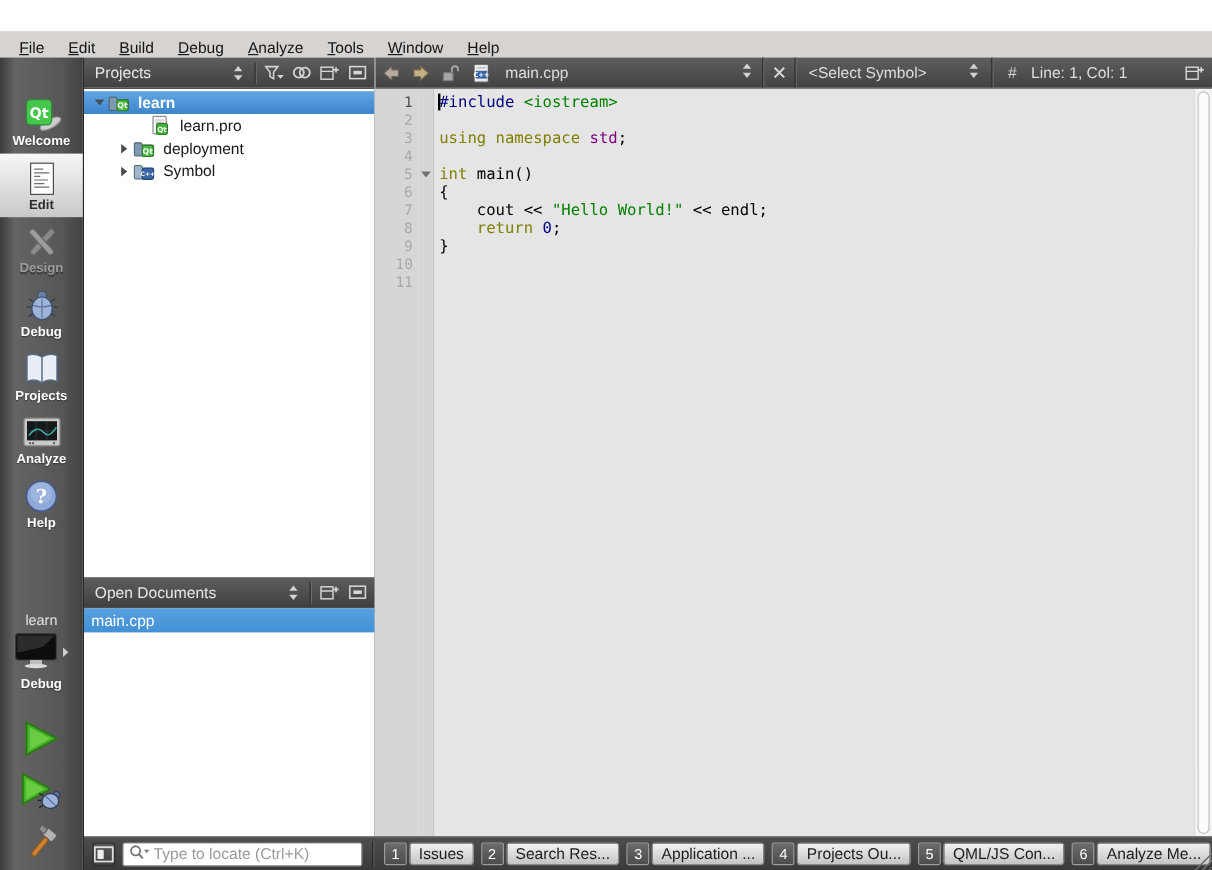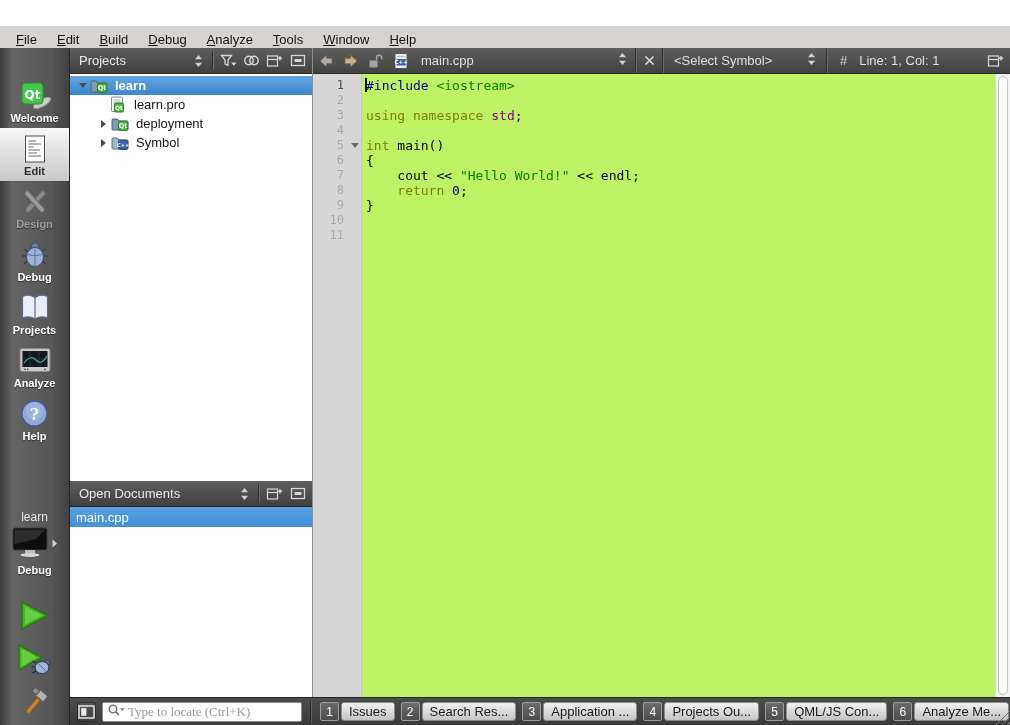--- a/index.html
+++ b/index.html
@@ -64,32 +64,32 @@
   .symbol-combo{flex:1;display:flex;align-items:center;gap:8px;padding:0 10px;height:26px}
   .pos-box{display:flex;align-items:center;gap:12px;padding:0 12px;height:26px;width:152px}
   .hash-glyph{color:#d6d6d6}
   .editor-body{flex:1;display:flex;background:#fff;position:relative;overflow:hidden}
   .gutter{width:36px;flex:none;background:#d6d6d6;padding-top:4px;text-align:right}
   .ln{height:15px;font:12px/15px "DejaVu Sans Mono",monospace;color:#a9a9a9;padding-right:5px}
   .ln.current{color:#4f4f4f}
   .fold-col{width:13px;flex:none;background:#d6d6d6;border-right:1px solid #c4c4c4;padding-top:4px}
   .fold-cell{height:15px;display:flex;align-items:center;justify-content:center}
   .fold-marker{border-left:4px solid transparent;border-right:4px solid transparent;border-top:5px solid #6f6f6f}
-  .code-col{flex:1;padding:4px 0 0 4px;position:relative;background:#bef264;overflow:hidden}
+  .code-col{flex:1;padding:4px 0 0 4px;position:relative;background:#e5e5e5;overflow:hidden}
   .code-line{height:15px;font:13px/15px "DejaVu Sans Mono",monospace;white-space:pre;color:#000}
   .tok-pp{color:#000080}.tok-kw{color:#808000}.tok-str{color:#008000}.tok-type{color:#800080}.tok-num{color:#000080}.tok-d{color:#000}
   .cursor{position:absolute;left:3px;top:4px;width:2px;height:14px;background:#000}
   .v-scrollbar{width:15px;flex:none;background:#f3f3f3;border-left:1px solid #ddd;position:relative}
   .v-thumb{position:absolute;left:2px;right:2px;top:2px;bottom:2px;background:#fcfcfc;border:1px solid #c2c2c2;border-radius:6px}
 
   
   .statusbar{position:absolute;left:70px;top:697px;width:940px;height:28px;background:linear-gradient(#4d4d4d,#3a3a3a);border-top:1px solid #242424;display:flex;align-items:center;padding:0 7px;gap:6px}
   .toggle-btn{width:24px;height:20px;display:flex;align-items:center;justify-content:center;border:1px solid #2c2c2c;border-radius:2px;background:linear-gradient(#565656,#404040)}
   .locator{width:200px;height:20px;background:#fff;border:1px solid #8d8d8d;border-radius:2px;display:flex;align-items:center;padding:0 4px;gap:3px;flex:none}
-  .locator input{border:none;outline:none;flex:1;font-size:13px;color:#333;background:transparent;min-width:0;font-family:Liberation Serif, serif}
+  .locator input{border:none;outline:none;flex:1;font-size:13px;color:#333;background:transparent;min-width:0;font-family:Liberation Sans, sans-serif}
   .locator input::placeholder{color:#9b9b9b}
   .sb-sep{width:0;height:22px;border-left:1px solid #292929;border-right:1px solid #5f5f5f;margin:0 2px}
   .pane-btn{display:flex;align-items:center;height:20px;flex:none}
   .pane-num{width:19px;height:19px;background:linear-gradient(#6b6b6b,#4d4d4d);border:1px solid #9c9c9c;color:#fff;font-size:12px;display:flex;align-items:center;justify-content:center;border-radius:2px}
   .pane-label{height:19px;margin-left:2px;padding:0 7px;background:linear-gradient(#f2f2f2,#c4c4c4);border:1px solid #8b8b8b;border-radius:3px;font-size:13px;color:#1c1c1c;display:flex;align-items:center;white-space:nowrap}
   .resize-grip{position:absolute;right:0;bottom:0;width:15px;height:15px;background:repeating-linear-gradient(135deg,transparent 0 3px,#6e6e6e 3px 4px);clip-path:polygon(100% 0,100% 100%,0 100%)}
 </style>
 </head>
 <body>
 
@@ -289,21 +289,21 @@
           <span class="expander expanded"></span>
           <span class="tree-icon">
             <svg width="18" height="15" viewBox="0 0 18 15">
               <path d="M1 4 a1 1 0 0 1 1-1 h4.4 l1.6 2 H16 a1 1 0 0 1 1 1 v7 a1 1 0 0 1 -1 1 H2 a1 1 0 0 1 -1-1 Z" fill="#7e99b0" stroke="#50687a"></path>
               <rect x="7.5" y="5.2" width="9.2" height="9.2" rx="1.3" fill="#45b93c" stroke="#2c7d26"></rect>
               <text x="12.1" y="12.3" font-size="6.5" font-weight="bold" fill="#fff" text-anchor="middle" font-family="DejaVu Sans, sans-serif">Qt</text>
             </svg>
           </span>
           <span>learn</span>
         </div>
-        <div class="tree-row" style="padding-left: 24px;">
+        <div class="tree-row" style="padding-left: 40px;">
           <span class="expander "></span>
           <span class="tree-icon">
             <svg width="17" height="17" viewBox="0 0 17 17">
               <rect x="2.5" y="1" width="11" height="14.5" rx="1" fill="#fafafa" stroke="#8a8a8a"></rect>
               <line x1="4.5" y1="4" x2="11.5" y2="4" stroke="#bcbcbc"></line>
               <line x1="4.5" y1="6" x2="11.5" y2="6" stroke="#bcbcbc"></line>
               <rect x="5.5" y="7" width="9" height="9" rx="1.3" fill="#45b93c" stroke="#2c7d26"></rect>
               <text x="10" y="13.8" font-size="6" font-weight="bold" fill="#fff" text-anchor="middle" font-family="DejaVu Sans, sans-serif">Qt</text>
             </svg>
           </span>

